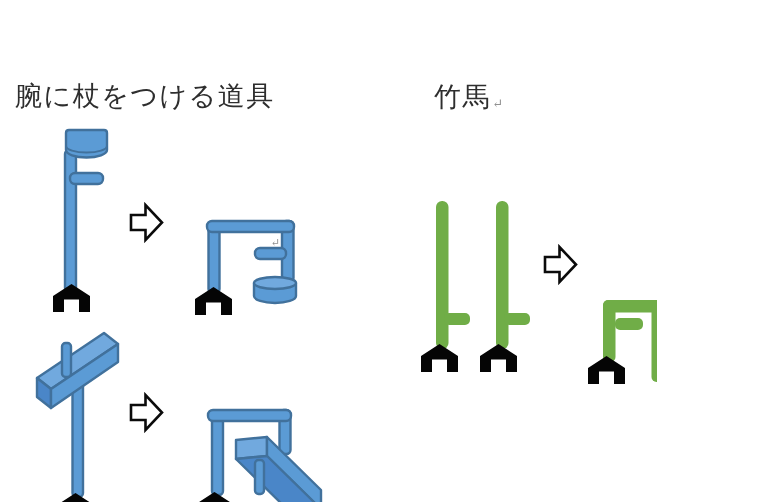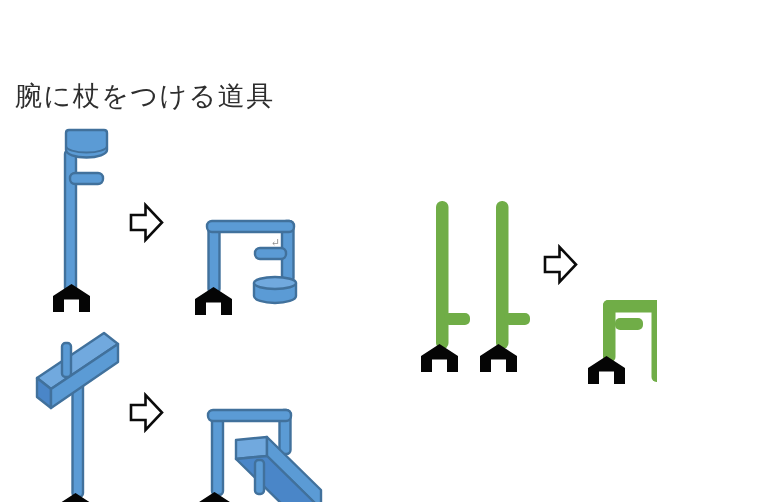--- a/index.html
+++ b/index.html
@@ -38,20 +38,21 @@
   .arw   {fill:var(--arrow_fill,#fff); stroke:var(--arrow_stroke,#0b0b0b); stroke-width:2.6; stroke-linejoin:miter;}
   .mark  {fill:var(--mark_color,#909090); font-size:11px; font-family:"Liberation Serif","DejaVu Serif",serif;}
 </style>
 </head>
 <body>
 
 <div id="page">
 
   <div id="left-title" class="title">腕に杖をつける道具</div>
 
+  <div id="right-title" class="title"><span>竹馬</span><span class="pmark">↵</span></div>
 
   <svg id="canvas" width="772" height="502" viewBox="0 0 772 502">
 
     <defs>
 
       <path id="foot-shape" d="M18.5,0 L37,12 L37,28 L26,28 L26,15.5 L11,15.5 L11,28 L0,28 L0,12 Z"></path>
 
       <path id="block-arrow" d="M0,11 L14.5,11 L14.5,1 L31,18.5 L14.5,36 L14.5,26 L0,26 Z"></path>
     </defs>
 

